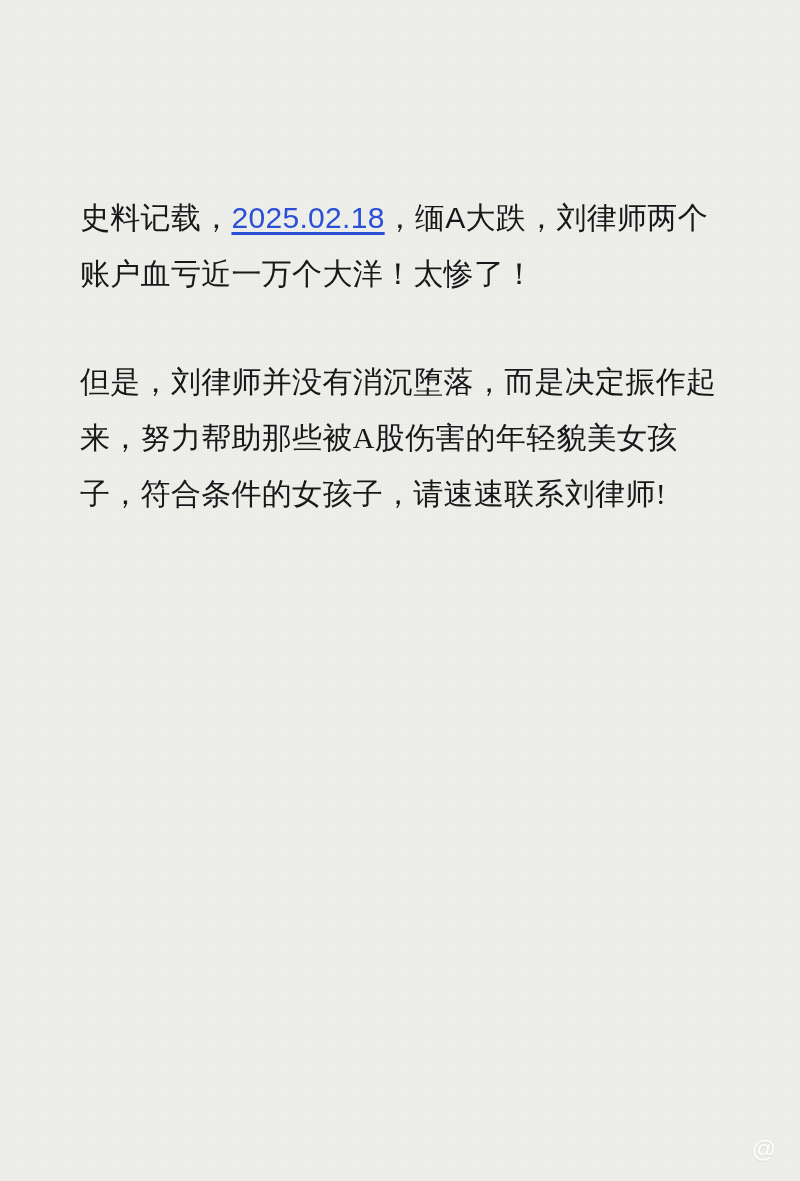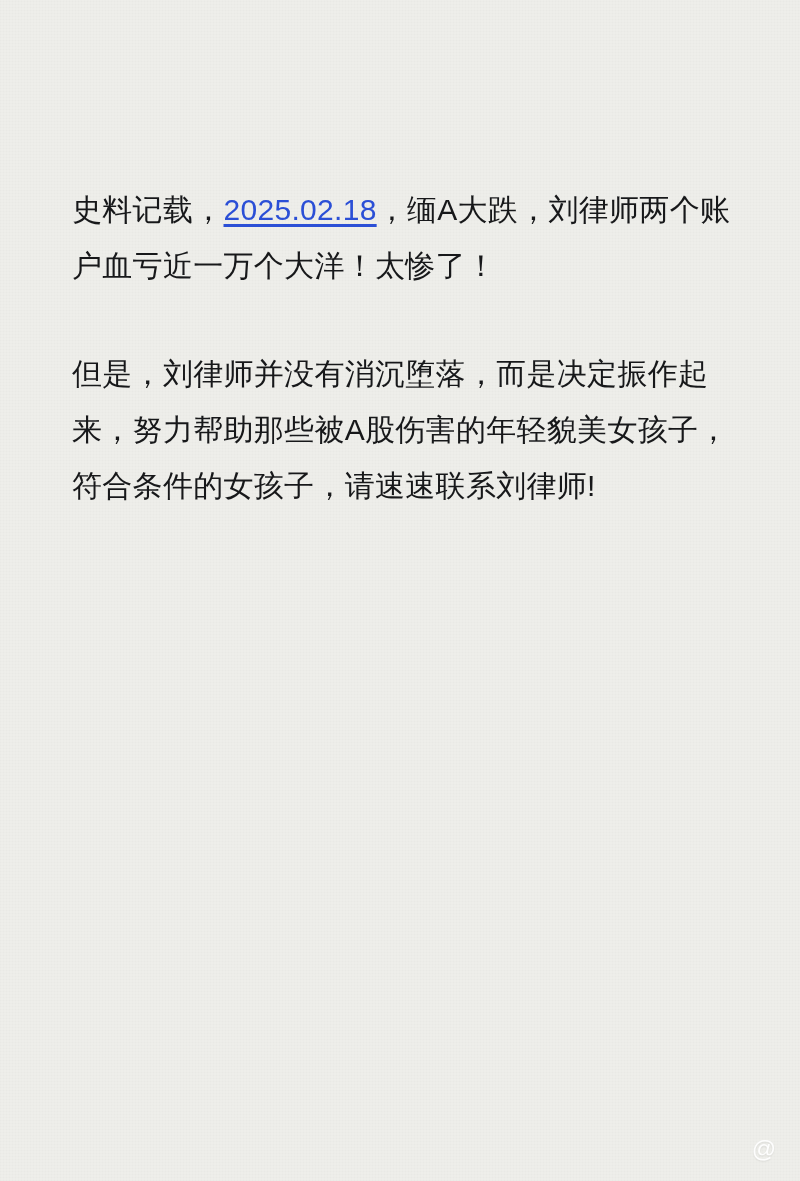--- a/index.html
+++ b/index.html
@@ -28,25 +28,26 @@
     position: absolute;
     left: 68px;
     top: 178px;
     width: 672px;
   }
   .para {
     font-size: 30px;
     line-height: 56px;
     color: #17181a;
     letter-spacing: 0.3px;
-    margin: 4px;
+    margin: 12px;
     word-break: break-word;
   }
   .para + .para {
     margin-top: 52px;
+    font-family: Liberation Serif, serif;
   }
   .date-link {
     color: #2b4fd6;
     text-decoration: underline;
     text-underline-offset: 4px;
   }
   .watermark {
     position: absolute;
     right: 24px;
     bottom: 18px;

